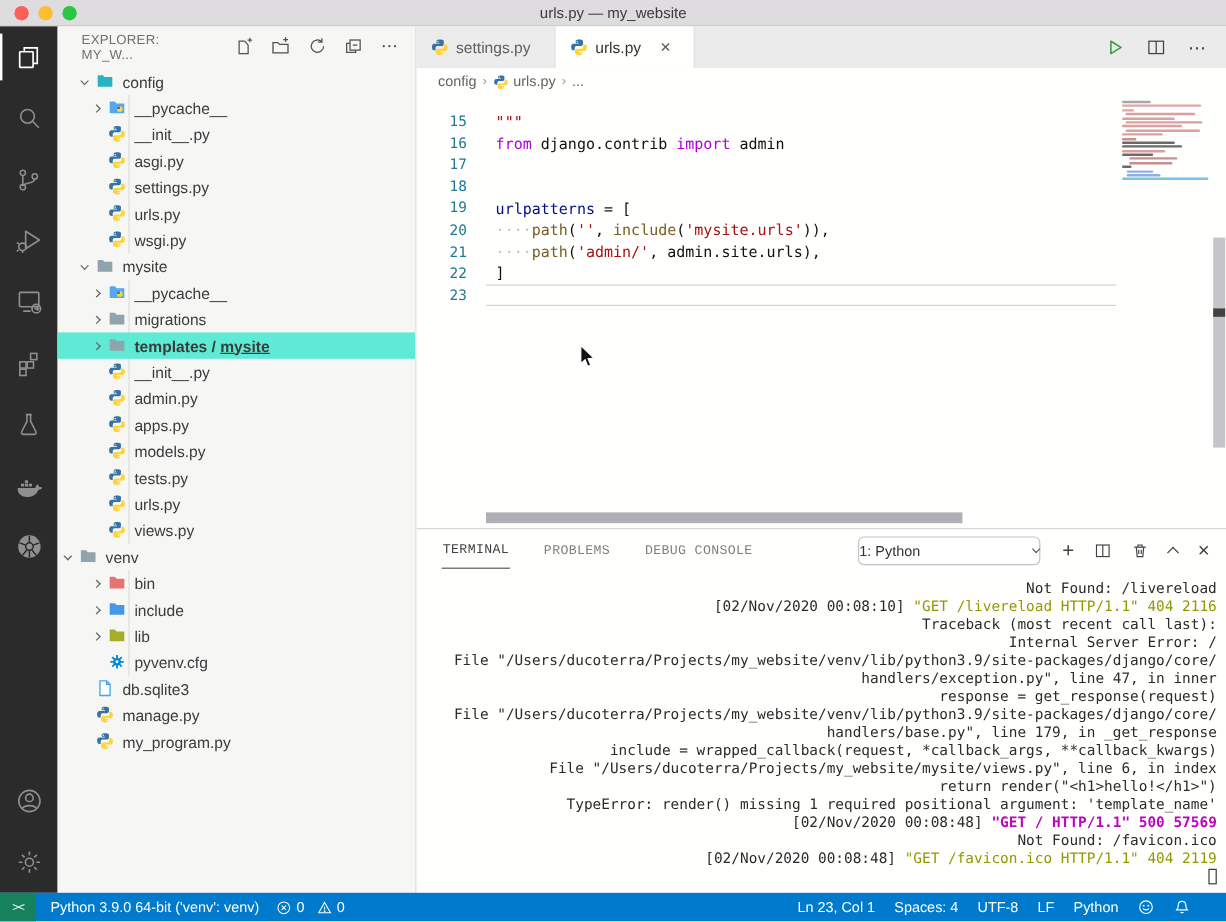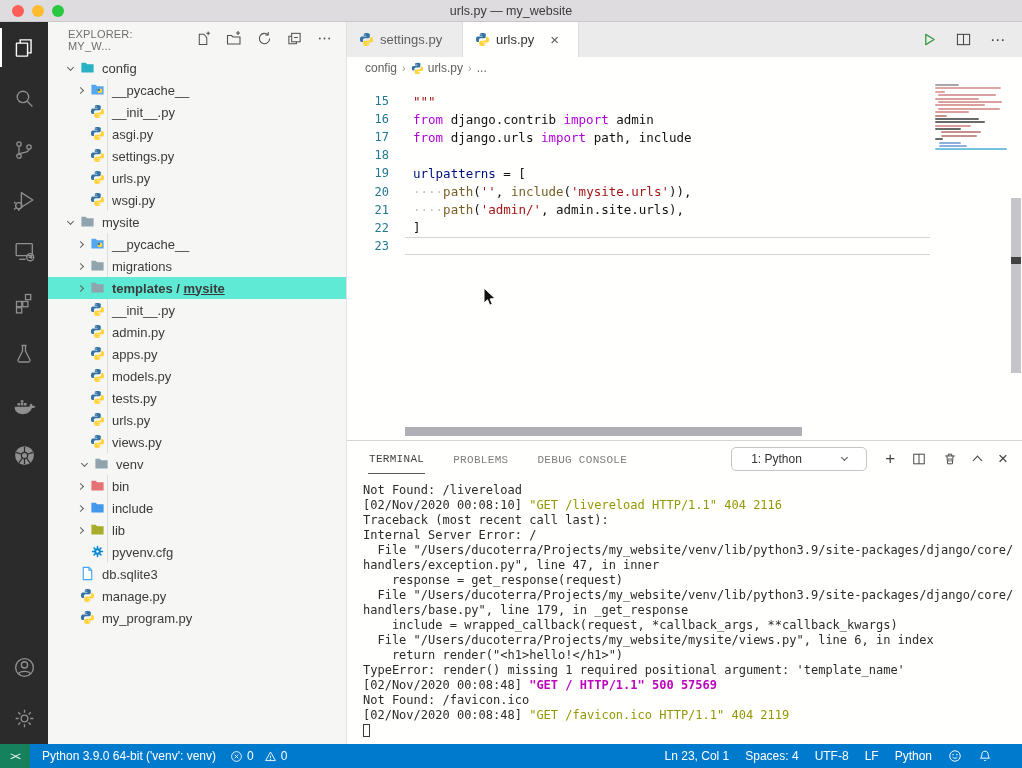--- a/index.html
+++ b/index.html
@@ -73,29 +73,29 @@
 
   .vscroll-thumb { position:absolute; right:1px; top:119px; width:10px; height:175px; background:#c5c5c9; }
   .vscroll-dark { position:absolute; right:1px; top:178px; width:10px; height:7px; background:#424242; }
   .hscroll-thumb { position:absolute; bottom:4px; left:58px; width:397px; height:9px; background:#afafb5; }
 
   
   .panel { height:304px; flex:none; border-top:1px solid #d6d6d6; display:flex; flex-direction:column; background:#fffffe; }
   .panel-header { height:35px; flex:none; display:flex; align-items:center; padding:0 14px 0 21px; }
   .panel-tab { font-size:11px; letter-spacing:0.3px; color:#7f7f7f; margin-right:27px; padding:10px 1px 8px;font-family:Liberation Mono, monospace; }
   .panel-tab.active { color:#3f3f3f; border-bottom:1px solid #5a5a5a; }
-  .terminal-select { margin-left:auto; width:136px; height:24px; border:1px solid #c4c4c4; border-radius:5px; background:#fff; display:flex; align-items:center; padding:0 19px; font-size:12px; color:#333; }
+  .terminal-select { margin-left:auto; width:152px; height:24px; border:1px solid #c4c4c4; border-radius:5px; background:#fff; display:flex; align-items:center; padding:0 0; font-size:12px; color:#333; }
   .ts-chev { margin-left:auto; width:5px; height:5px; border-right:1.3px solid #555; border-bottom:1.3px solid #555; transform:rotate(45deg); margin-top:-3px; }
   .panel-actions { display:flex; align-items:center; gap:17px; margin-left:18px; }
   .panel-actions .glyph { font-size:17px; color:#424242; line-height:1; }
   .panel-actions svg { stroke:#424242; fill:none; stroke-width:1.1; display:block; }
   .pa-chevup { width:7px; height:7px; border-left:1.4px solid #424242; border-top:1.4px solid #424242; transform:rotate(45deg); margin-top:3px; }
 
   .terminal { flex:1; font-family:"DejaVu Sans Mono","Liberation Mono",monospace; font-size:12px; line-height:15px; color:#2b2b2b; padding:7px 8px 0 16px; overflow:hidden; }
-  .t-line { white-space:pre; }
+  .t-line { white-space:pre;text-align:right; }
   .t-y { color:#949800; }
   .t-m { color:#bc05bc; font-weight:bold; }
   .t-cursor { display:inline-block; width:7px; height:13px; border:1px solid #3a3a3a; vertical-align:text-bottom; }
 
   
   .statusbar { position:absolute; bottom:0; left:0; right:0; height:24px; background:#007acc; color:#fff; display:flex; align-items:center; font-size:12px; }
   .sb-remote { background:#16825d; width:30px; align-self:stretch; display:flex; align-items:center; justify-content:center; font-size:10px; letter-spacing:-1px; flex:none; }
   .sbar-left { display:flex; align-items:center; gap:14px; padding-left:12px; }
   .sbar-right { margin-left:auto; display:flex; align-items:center; gap:16px; padding-right:30px; }
   .sb-item { display:flex; align-items:center; gap:4px; }
@@ -406,21 +406,21 @@
           <div class="tree-row" style="padding-left: 24px;">
             <span class="chev-slot"></span>
             <span class="tree-icon"><svg width="15" height="15" viewBox="0 0 16 16">
                 <path fill="#3673a5" d="M7.9 1C5 1 5.1 2.3 5.1 2.3v1.9H8v.6H3.3S1 4.5 1 7.6s2 3 2 3h1.2V8.7s-.1-2 2-2h3.4s1.9.1 1.9-1.8V2.4S11.8 1 7.9 1z"></path>
                 <path fill="#ffd43b" d="M8.1 15c2.9 0 2.8-1.3 2.8-1.3v-1.9H8v-.6h4.7S15 11.5 15 8.4s-2-3-2-3h-1.2v1.9s.1 2-2 2H6.4s-1.9-.1-1.9 1.8v1.5S4.2 15 8.1 15z"></path>
                 <circle cx="6.4" cy="2.9" r=".6" fill="#fff"></circle>
                 <circle cx="9.6" cy="13.1" r=".6" fill="#fff"></circle>
               </svg></span>
             <span class="tree-label">views.py</span>
           </div>
-          <div class="tree-row" style="padding-left: 28px;">
+          <div class="tree-row" style="padding-left: 0;">
             <span class="chev-slot">
               <span class="chev down"></span>
             </span>
             <span class="tree-icon"><svg width="15" height="15" viewBox="0 0 16 16">
                 <path d="M1.5 2.8h4.6l1.6 1.7h6.8v8.7H1.5z" fill="#90a4ae"></path>
               </svg></span>
             <span class="tree-label">venv</span>
           </div>
           <div class="tree-row" style="padding-left: 24px;">
             <span class="chev-slot">
@@ -564,21 +564,20 @@
             <div class="code-row">
               <span class="gutter">15</span>
               <span class="code-text"><span class="tk-s">"""</span></span>
             </div>
             <div class="code-row">
               <span class="gutter">16</span>
               <span class="code-text"><span class="tk-k">from</span><span class="tk-p"> django.contrib </span><span class="tk-k">import</span><span class="tk-p"> admin</span></span>
             </div>
             <div class="code-row">
               <span class="gutter">17</span>
-              <span class="code-text"><span class="tk-k">from</span><span class="tk-p"> django.urls </span><span class="tk-k">import</span><span class="tk-p"> path, include</span></span>
             </div>
             <div class="code-row">
               <span class="gutter">18</span>
               <span class="code-text"></span>
             </div>
             <div class="code-row">
               <span class="gutter">19</span>
               <span class="code-text"><span class="tk-v">urlpatterns</span><span class="tk-p"> = [</span></span>
             </div>
             <div class="code-row">

